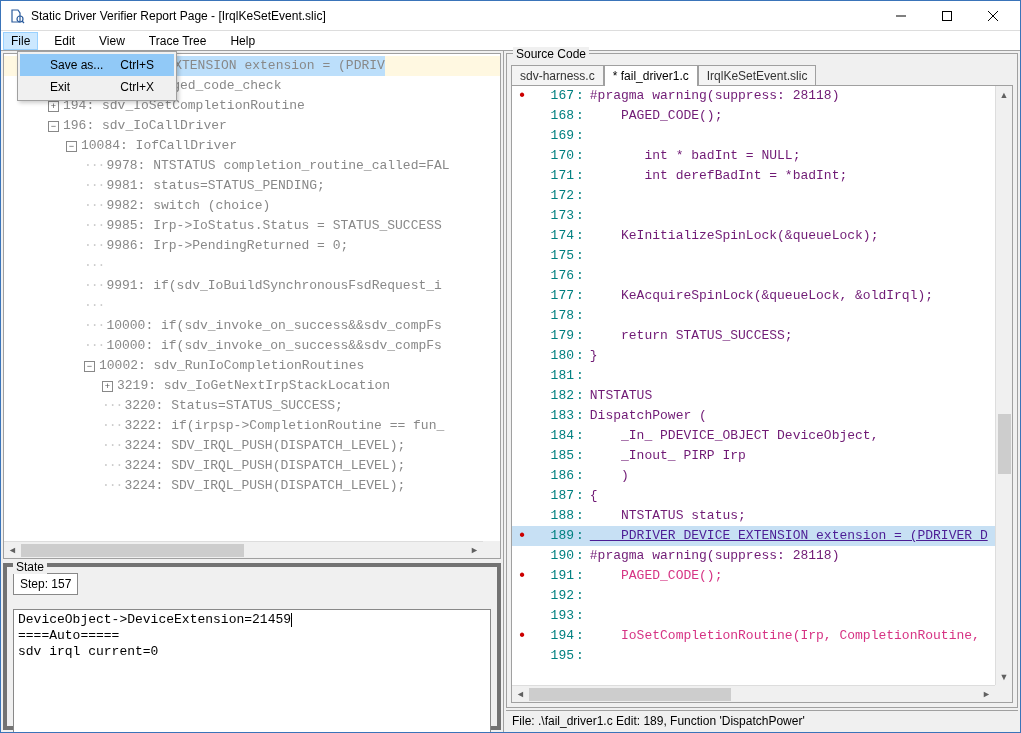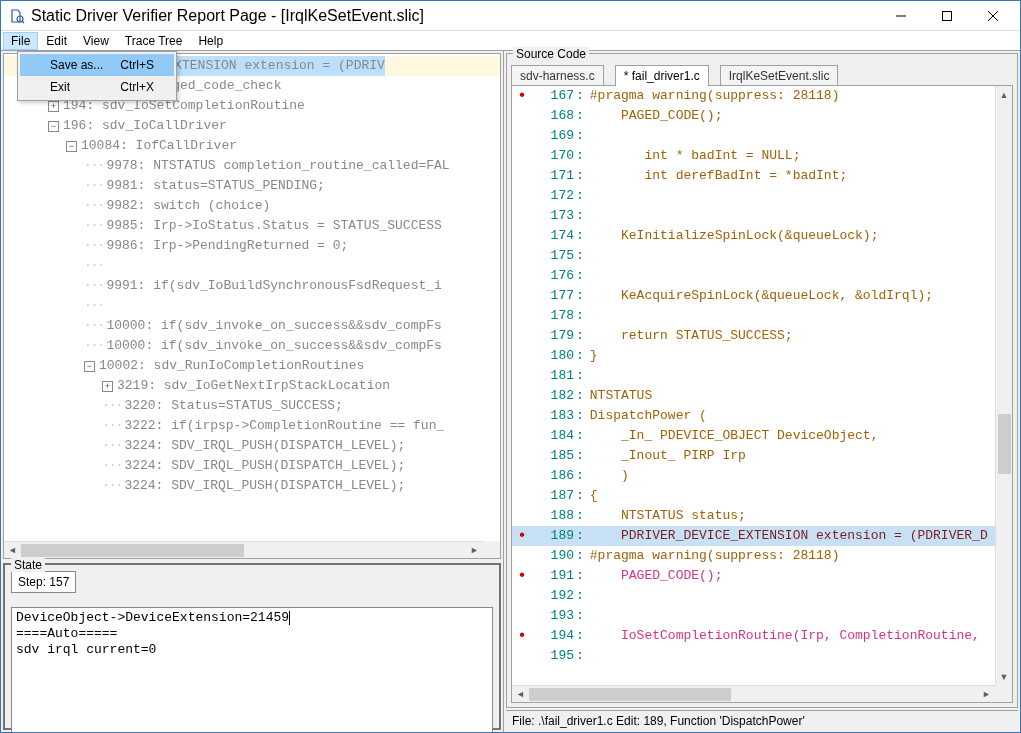--- a/index.html
+++ b/index.html
@@ -17,21 +17,21 @@
   }
   .titlebar {
     height: 30px;
     background: #fff;
     display: flex;
     align-items: center;
     padding: 0 4px 0 8px;
     border-bottom: 1px solid #ddd;
   }
   .titlebar .app-icon { width:16px; height:16px; margin-right:6px; }
-  .titlebar .title { flex:1; font-size:16px; color:#000; }
+  .titlebar .title { flex:1; font-size:12px; color:#000; }
   .win-btns { display:flex; }
   .win-btn { width:46px; height:30px; display:flex; align-items:center; justify-content:center; color:#222; }
   .win-btn svg { width:10px; height:10px; }
   .menubar {
     height: 20px;
     background: #fff;
     display: flex;
     align-items: center;
     border-bottom: 1px solid #a0a0a0;
     padding-left: 2px;
@@ -121,21 +121,21 @@
     position:absolute; left:0; right:17px; bottom:0; height:17px;
     background:#f0f0f0; border-top:1px solid #ddd;
     display:flex; align-items:center;
   }
   .hscroll .arrow { width:17px; height:17px; display:flex; align-items:center; justify-content:center; color:#606060; font-size:9px;}
   .hscroll .track { flex:1; height:17px; position:relative; }
   .hscroll .thumb { position:absolute; left:0; top:2px; height:13px; background:#cdcdcd; }
   .corner-grip { position:absolute; right:0; bottom:0; width:17px; height:17px; background:#f0f0f0;}
   .state-panel {
     margin: 2px;
-    border: 2px solid #737373;
+    border: 4px solid #737373;
     background: #f0f0f0;
     padding: 6px 6px 6px 6px;
     position: relative;
     height: 167px;
   }
   .state-panel .label {
     position:absolute;
     top:-7px; left:6px;
     background:#f0f0f0;
     padding:0 3px;
@@ -173,21 +173,21 @@
     position:relative;
     display:flex;
     flex-direction:column;
     min-height:0;
   }
   .source-panel > .label {
     position:absolute; top:-7px; left:6px; background:#f0f0f0; padding:0 3px; font-size:12px;
   }
   .tabs {
     display:flex;
-    gap:11px;
+    gap:0;
     margin-top:4px;
   }
   .tab {
     background:#fff;
     border:1px solid #a0a0a0;
     border-bottom:none;
     padding:3px 8px;
     font-size:12px;
     position:relative;
     top:1px;
@@ -206,24 +206,24 @@
     position:absolute; top:0; left:0; right:17px; bottom:17px;
     overflow:hidden;
     font-family:"Courier New", monospace;
     font-size:13px;
     line-height:20px;
   }
   .code-line { display:flex; height:20px; white-space:pre; }
   .gutter-dot { width:20px; display:flex; align-items:center; justify-content:center; color:#c00; font-size:16px; line-height:1;}
   .lineno { width:44px; text-align:right; color:#008080; padding-right:2px; }
   .colon { color:#008080; padding-right:6px; }
-  .code-text { color:#a16207; }
+  .code-text { color:#701a75; }
   .code-text.pink { color:#d63384; }
   .code-line.highlight { background:#c7e0f4; }
-  .code-line.highlight .code-text { color:#7f1d1d; }
+  .code-line.highlight .code-text { color:#4c1d95;text-decoration:underline; }
   .vscroll {
     position:absolute; top:0; right:0; bottom:17px; width:17px;
     background:#f0f0f0; border-left:1px solid #ddd;
   }
   .vscroll .arrow { height:17px; display:flex; align-items:center; justify-content:center; color:#606060; font-size:9px;}
   .vscroll .track { position:absolute; top:17px; bottom:17px; left:0; right:0; }
   .vscroll .thumb { position:absolute; left:2px; width:13px; background:#cdcdcd; }
   .statusbar {
     height:20px;
     background:#f0f0f0;
@@ -260,21 +260,21 @@
       </div>
     <div class="win-btn">
         <svg viewBox="0 0 10 10">
           <path d="M0 0l10 10M10 0L0 10" stroke="#000" stroke-width="1"></path>
         </svg>
       </div>
   </div>
 </div>
 
 <div class="menubar">
-  <div id="menu-items" style="display: flex;">
+  <div id="menu-items" style="display: flex; gap: 8px;">
       <div class="menu-item open">File</div>
       <div class="menu-item">Edit</div>
       <div class="menu-item">View</div>
       <div class="menu-item">Trace Tree</div>
       <div class="menu-item">Help</div>
     </div>
   <div class="dropdown" id="dropdown">
       <div class="dd-item hover">
         <span>Save as...</span>
         <span>Ctrl+S</span>

